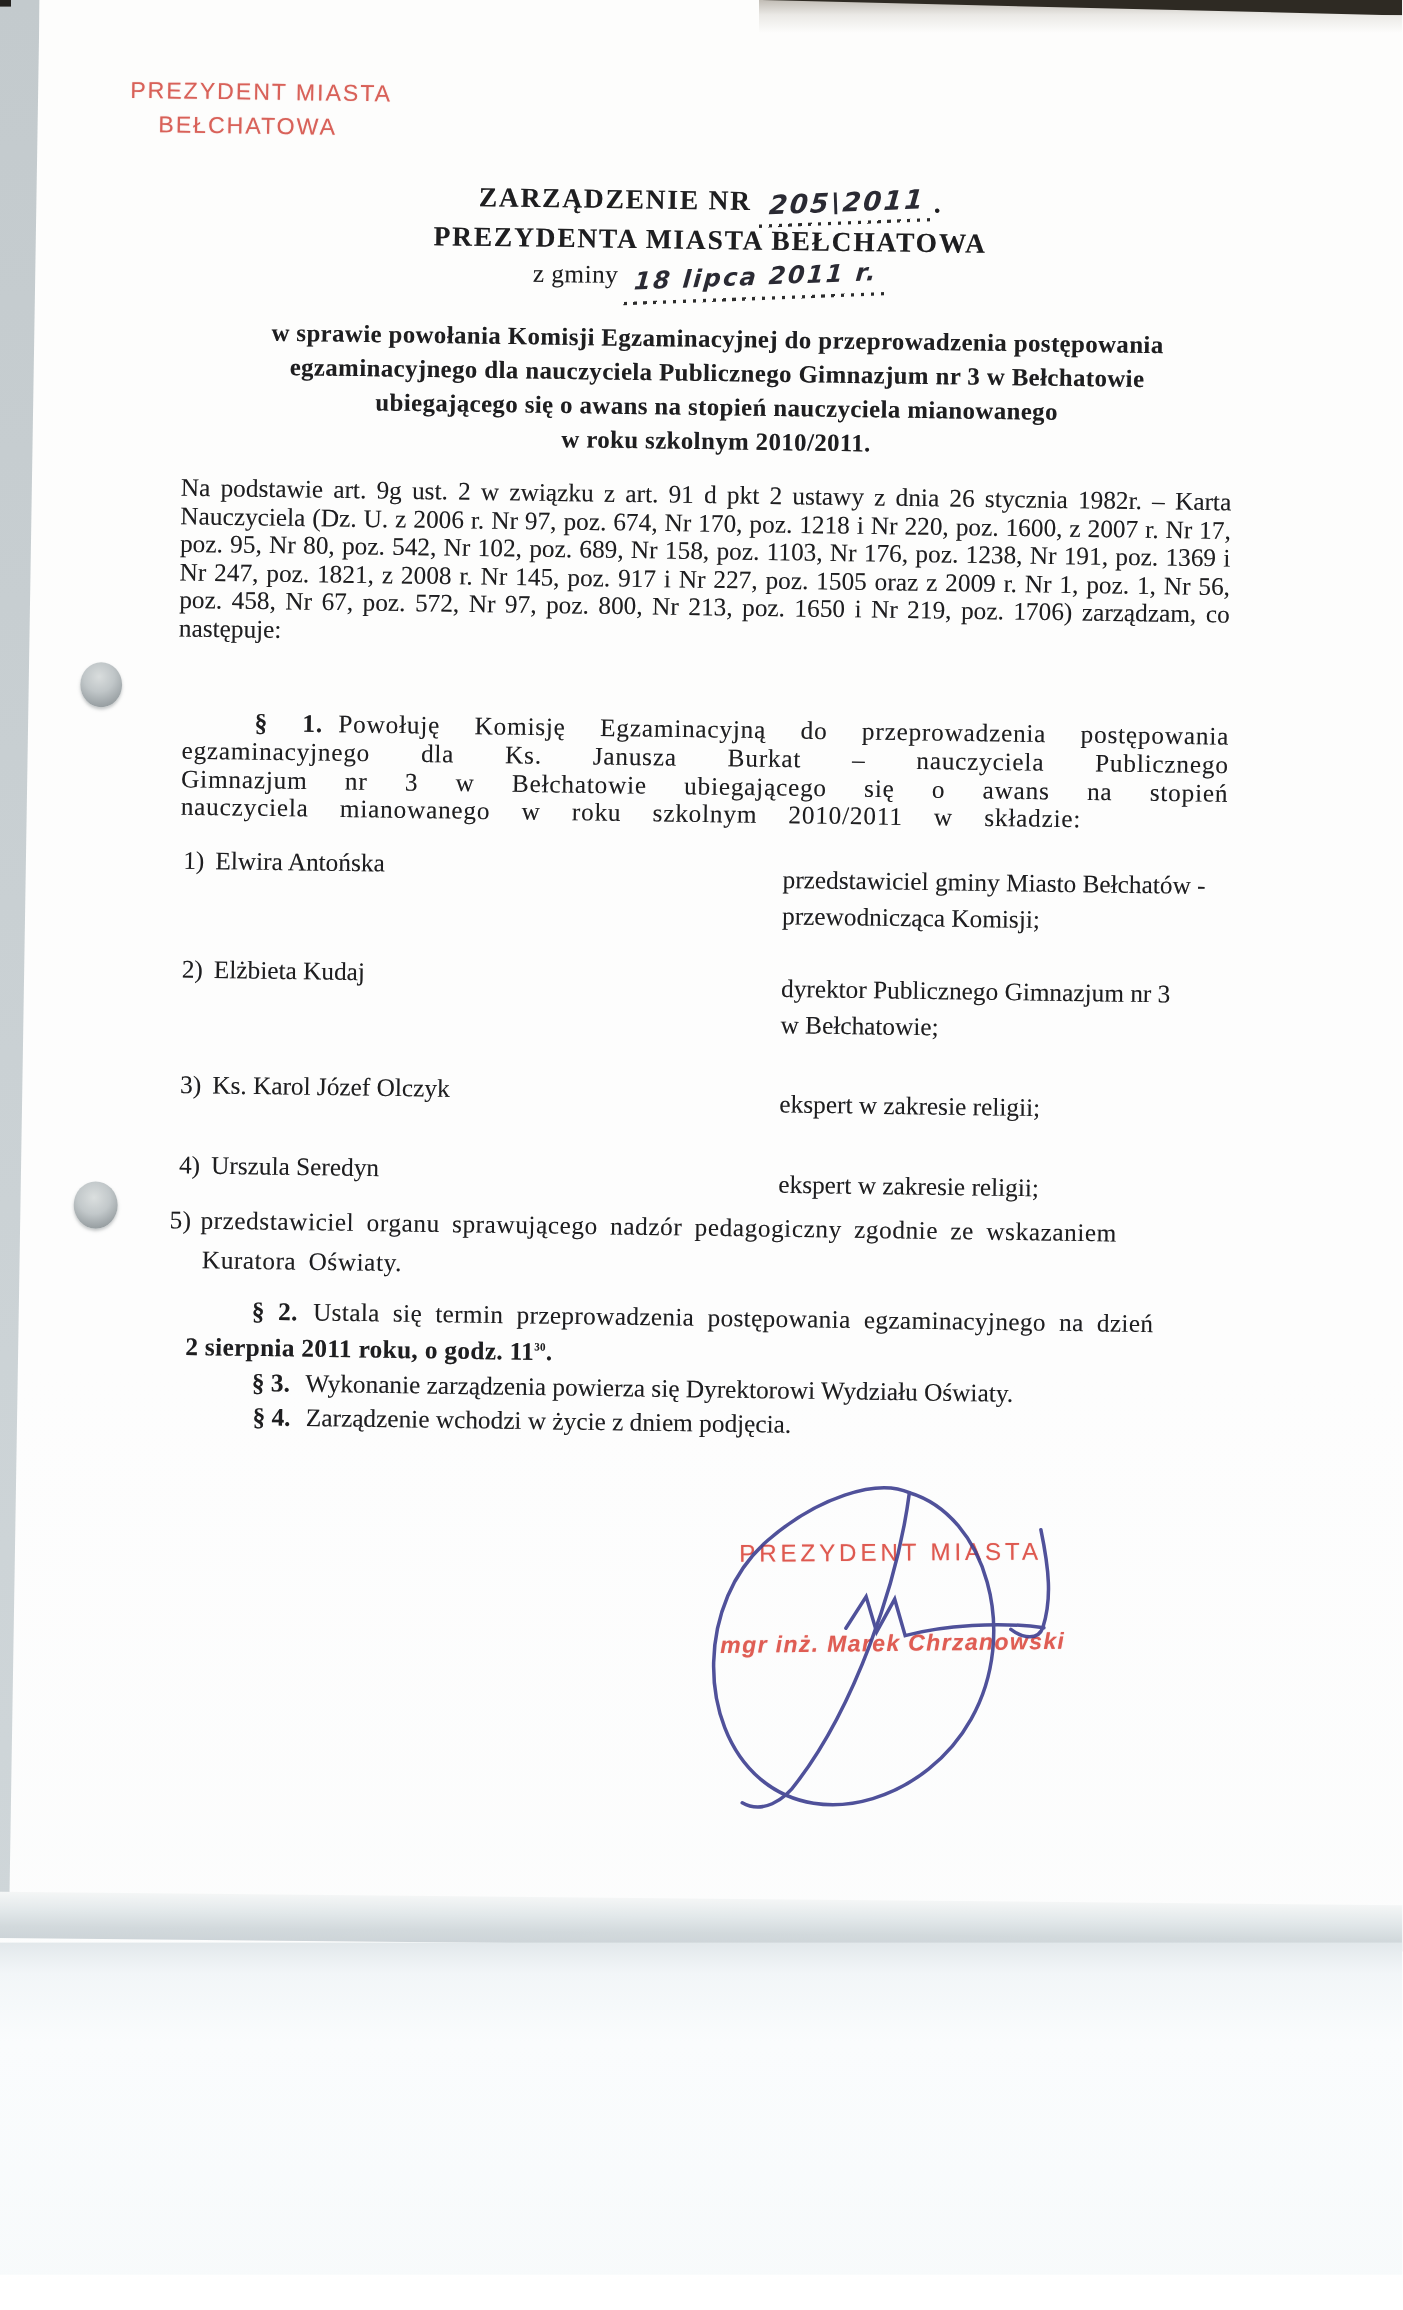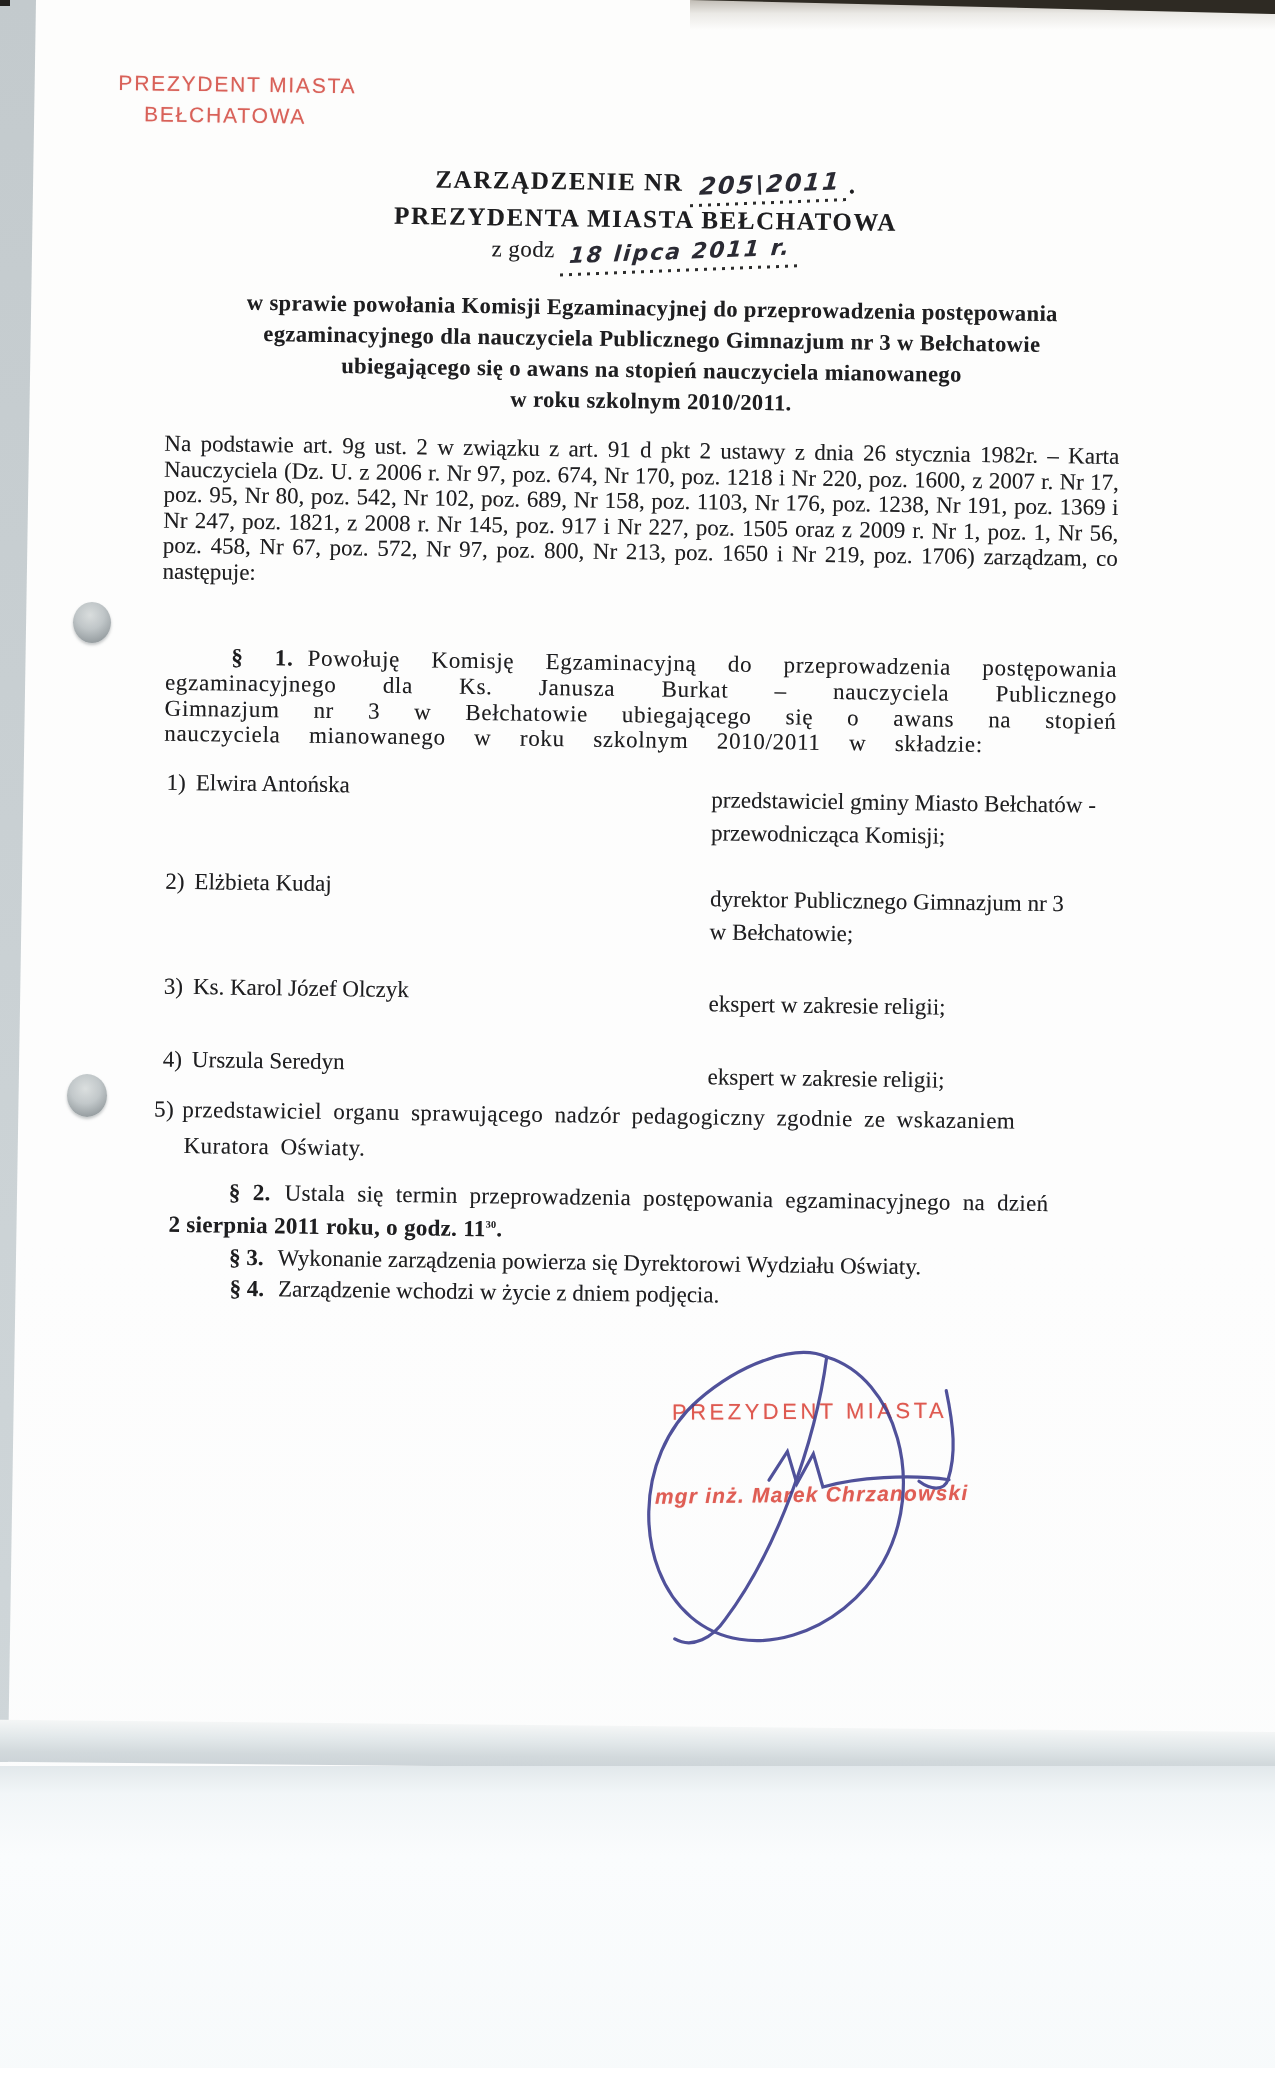--- a/index.html
+++ b/index.html
@@ -101,21 +101,21 @@
       <div class="l2">BEŁCHATOWA</div>
     </div>
 
     <div class="title">
       <div class="t-line">
         <span>ZARZĄDZENIE NR</span>
         <span class="hand dotted">205\2011</span><span>.</span>
       </div>
       <div class="t-line">PREZYDENTA MIASTA BEŁCHATOWA</div>
       <div class="t-line t-date">
-        <span>z godz</span>
+        <span>z gminy</span>
         <span class="hand dotted hand-date">18 lipca 2011 r.</span>
       </div>
     </div>
 
     <div class="subject">
       <div>w sprawie powołania Komisji Egzaminacyjnej do przeprowadzenia postępowania</div>
       <div>egzaminacyjnego dla nauczyciela Publicznego Gimnazjum nr 3 w Bełchatowie</div>
       <div>ubiegającego się o awans na stopień nauczyciela mianowanego</div>
       <div>w roku szkolnym 2010/2011.</div>
     </div>

